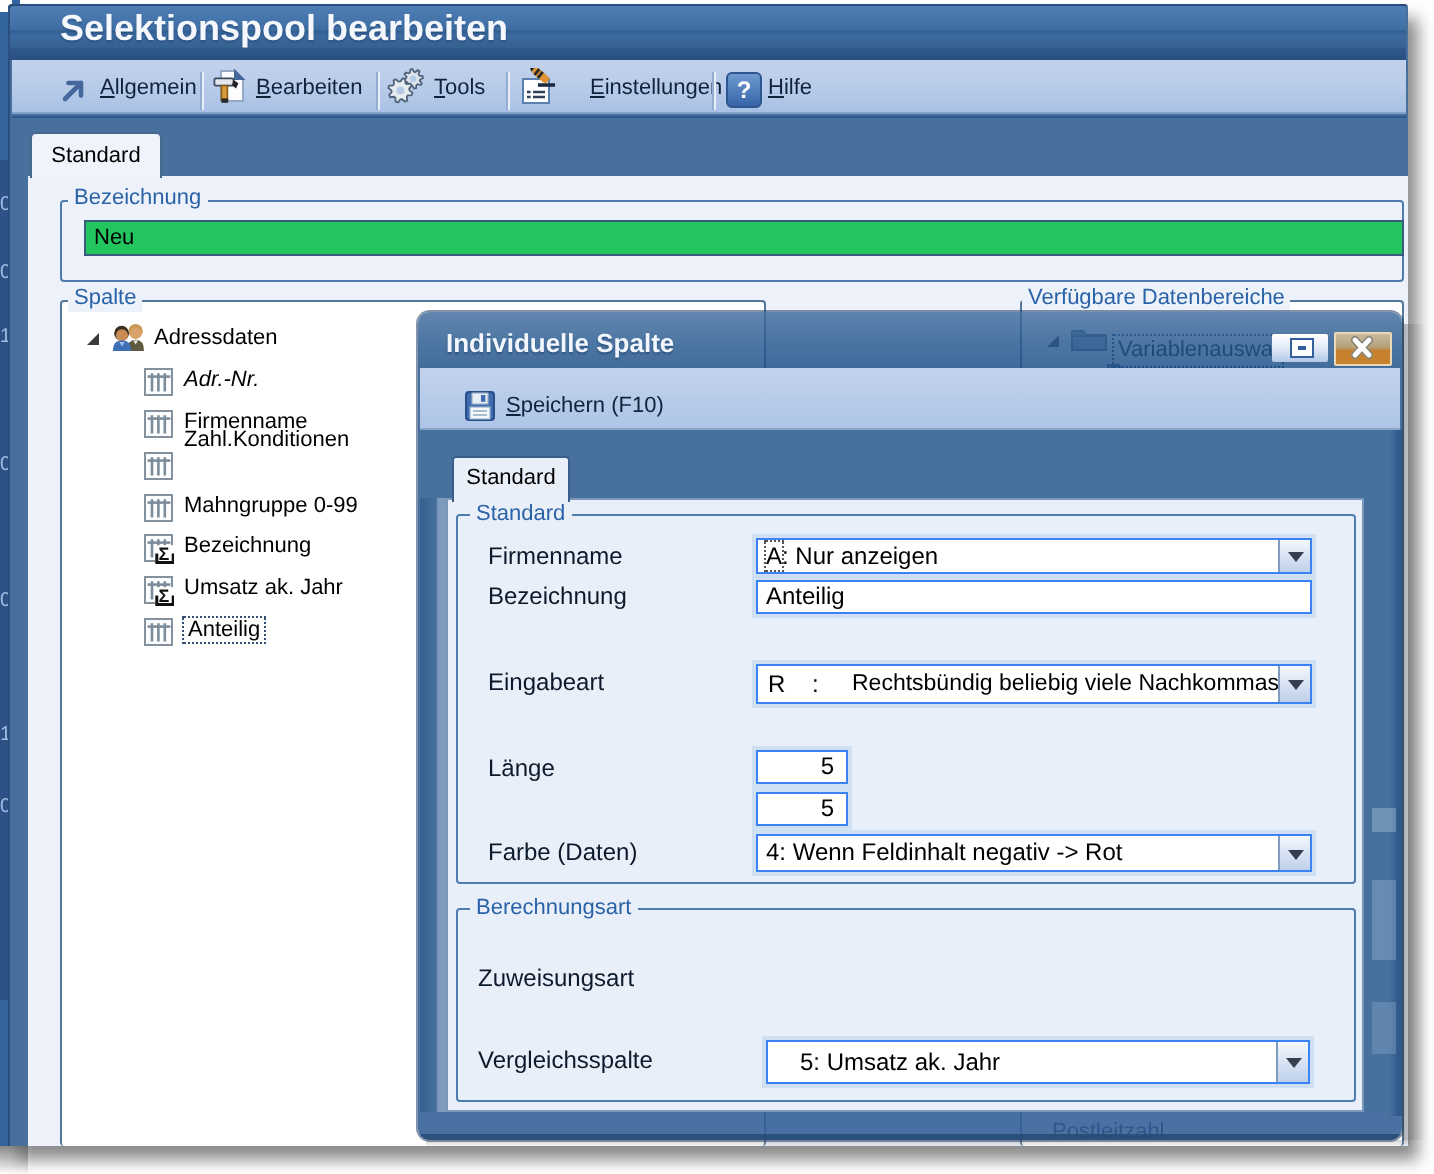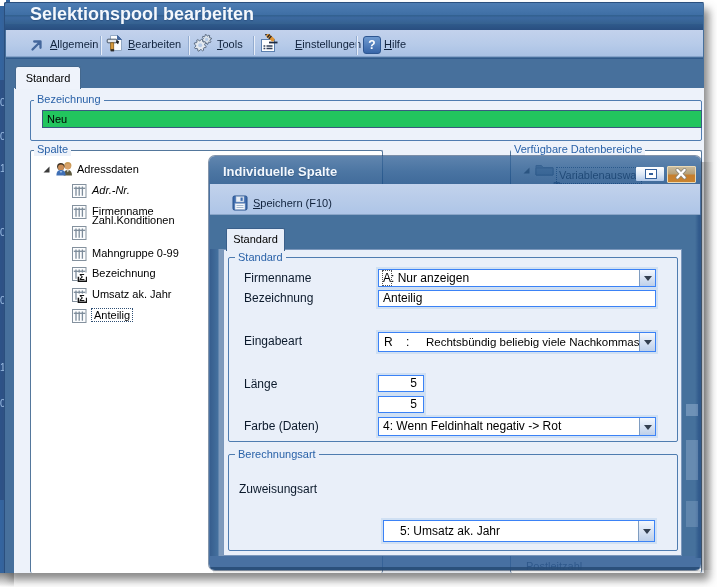--- a/index.html
+++ b/index.html
@@ -237,20 +237,21 @@
   <div class="abs dbox" style="left:169px;top:240px;width:46px;height:17px;line-height:15px;text-align:right;padding-right:6px;">5</div>
   <div class="abs dlbl" style="left:35px;top:261px;line-height:18px;">Farbe (Daten)</div>
   <div class="abs dbox" style="left:169px;top:261px;width:278px;height:19px;line-height:17px;">4: Wenn Feldinhalt negativ -&gt; Rot<span class="dbtn">
           <i></i>
         </span></div>
 
   <div class="abs" style="left:19px;top:298px;width:448px;height:95px;border:1px solid #4f7cb0;border-radius:2px;"></div>
   <div class="abs" style="left:26px;top:292px;color:#2a62a8;background:#e9eff9;padding:0 3px;font-size:11px;">Berechnungsart</div>
 
   <div class="abs dlbl" style="left:30px;top:323px;line-height:20px;">Zuweisungsart</div>
+  <div class="abs dlbl" style="left:30px;top:364px;line-height:20px;">Vergleichsspalte</div>
   <div class="abs dbox" style="left:174px;top:364px;width:272px;height:22px;line-height:20px;padding-left:16px;">5: Umsatz ak. Jahr<span class="dbtn">
           <i></i>
         </span></div>
   <div class="abs" style="left:0;bottom:0;width:492px;height:3px;background:rgba(38,74,116,0.85);"></div>
 </div>
 <div class="abs" style="left:701px;top:162px;width:13px;height:408px;background:linear-gradient(90deg,rgba(70,70,70,0.42),rgba(110,110,110,0.22) 45%,rgba(160,160,160,0.08) 80%,rgba(180,180,180,0));"></div>
 <div class="abs" style="left:213px;top:570px;width:492px;height:3px;background:linear-gradient(rgba(90,90,90,0.25),rgba(140,140,140,0.1));"></div>
 
 </div>
 

